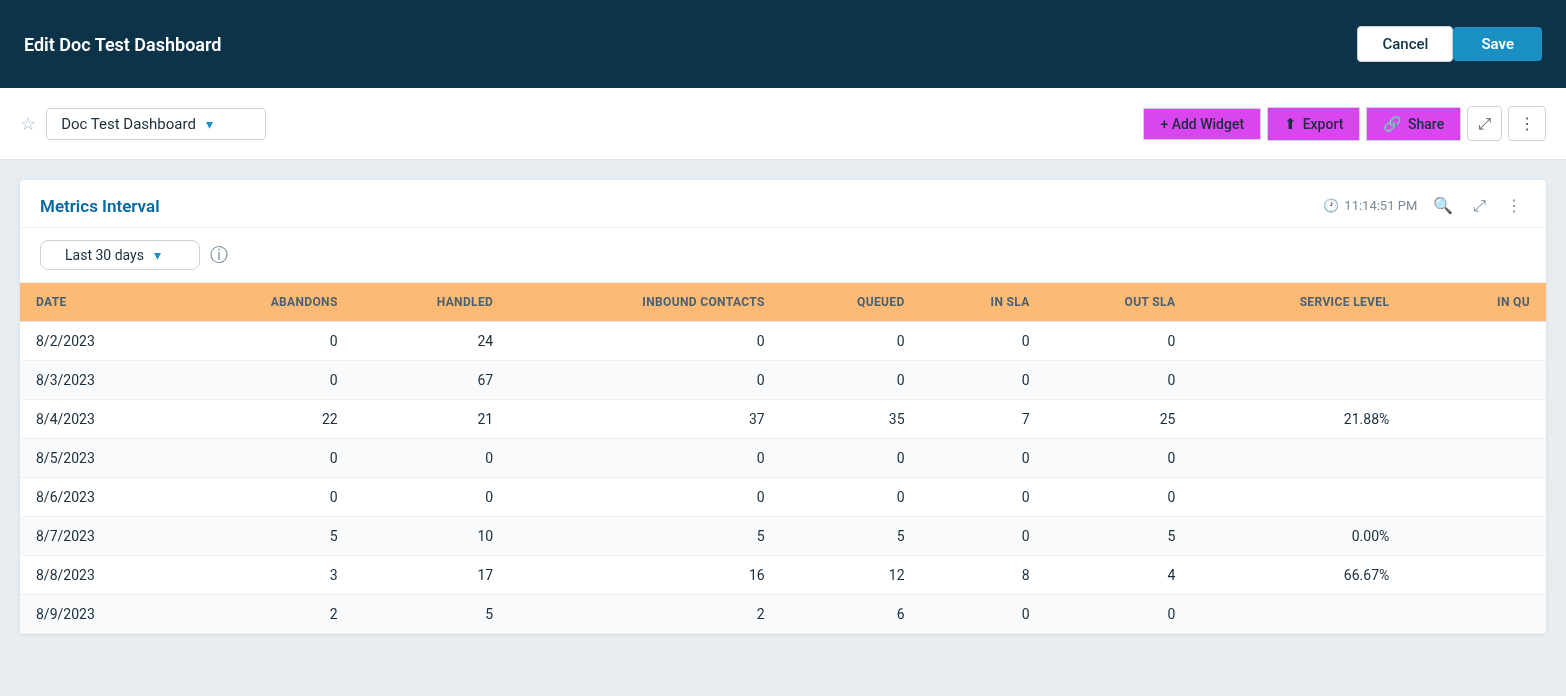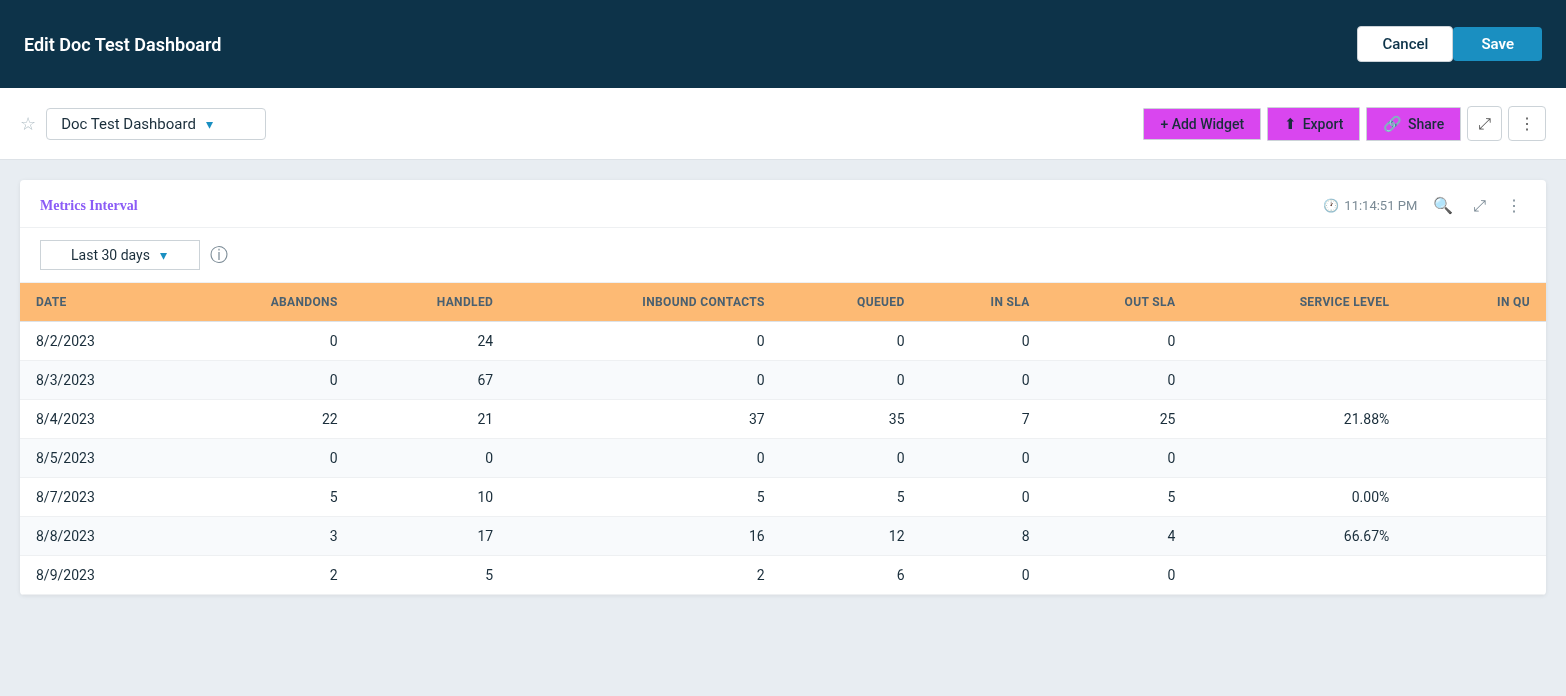--- a/index.html
+++ b/index.html
@@ -122,24 +122,23 @@
     }
 
     .widget-header {
       display: flex;
       align-items: center;
       justify-content: space-between;
       padding: 14px 20px 10px 20px;
       border-bottom: 1px solid #eef0f2;
     }
     .widget-title {
-      font-size: 14px;
+      font-size: 17px;
       font-weight: 600;
-      color: #8b5cf6;
-      font-family: Liberation Serif, serif;
+      color: #0369a1;
     }
     .widget-header-right {
       display: flex;
       align-items: center;
       gap: 12px;
     }
     .widget-timestamp {
       display: flex;
       align-items: center;
       gap: 5px;
@@ -160,22 +159,22 @@
       display: flex;
       align-items: center;
       gap: 10px;
       padding: 12px 20px;
       border-bottom: 1px solid #eef0f2;
     }
     .interval-dropdown {
       display: flex;
       align-items: center;
       border: 1.5px solid #ccd3d8;
-      border-radius: 0;
-      padding: 6px 30px;
+      border-radius: 8px;
+      padding: 6px 24px;
       gap: 10px;
       cursor: pointer;
       background: #fff;
       min-width: 160px;
     }
     .interval-label { font-size: 14px; color: #1a2e3b; }
     .info-icon { color: #7a8a95; font-size: 18px; cursor: pointer; }
 
     
     .table-wrapper {
@@ -349,20 +348,31 @@
               <td>0</td>
               <td>0</td>
               <td>0</td>
               <td>0</td>
               <td>0</td>
               <td>0</td>
               <td></td>
               <td></td>
             </tr>
             <tr>
+              <td>8/6/2023</td>
+              <td>0</td>
+              <td>0</td>
+              <td>0</td>
+              <td>0</td>
+              <td>0</td>
+              <td>0</td>
+              <td></td>
+              <td></td>
+            </tr>
+            <tr>
               <td>8/7/2023</td>
               <td>5</td>
               <td>10</td>
               <td>5</td>
               <td>5</td>
               <td>0</td>
               <td>5</td>
               <td>0.00%</td>
               <td></td>
             </tr>

